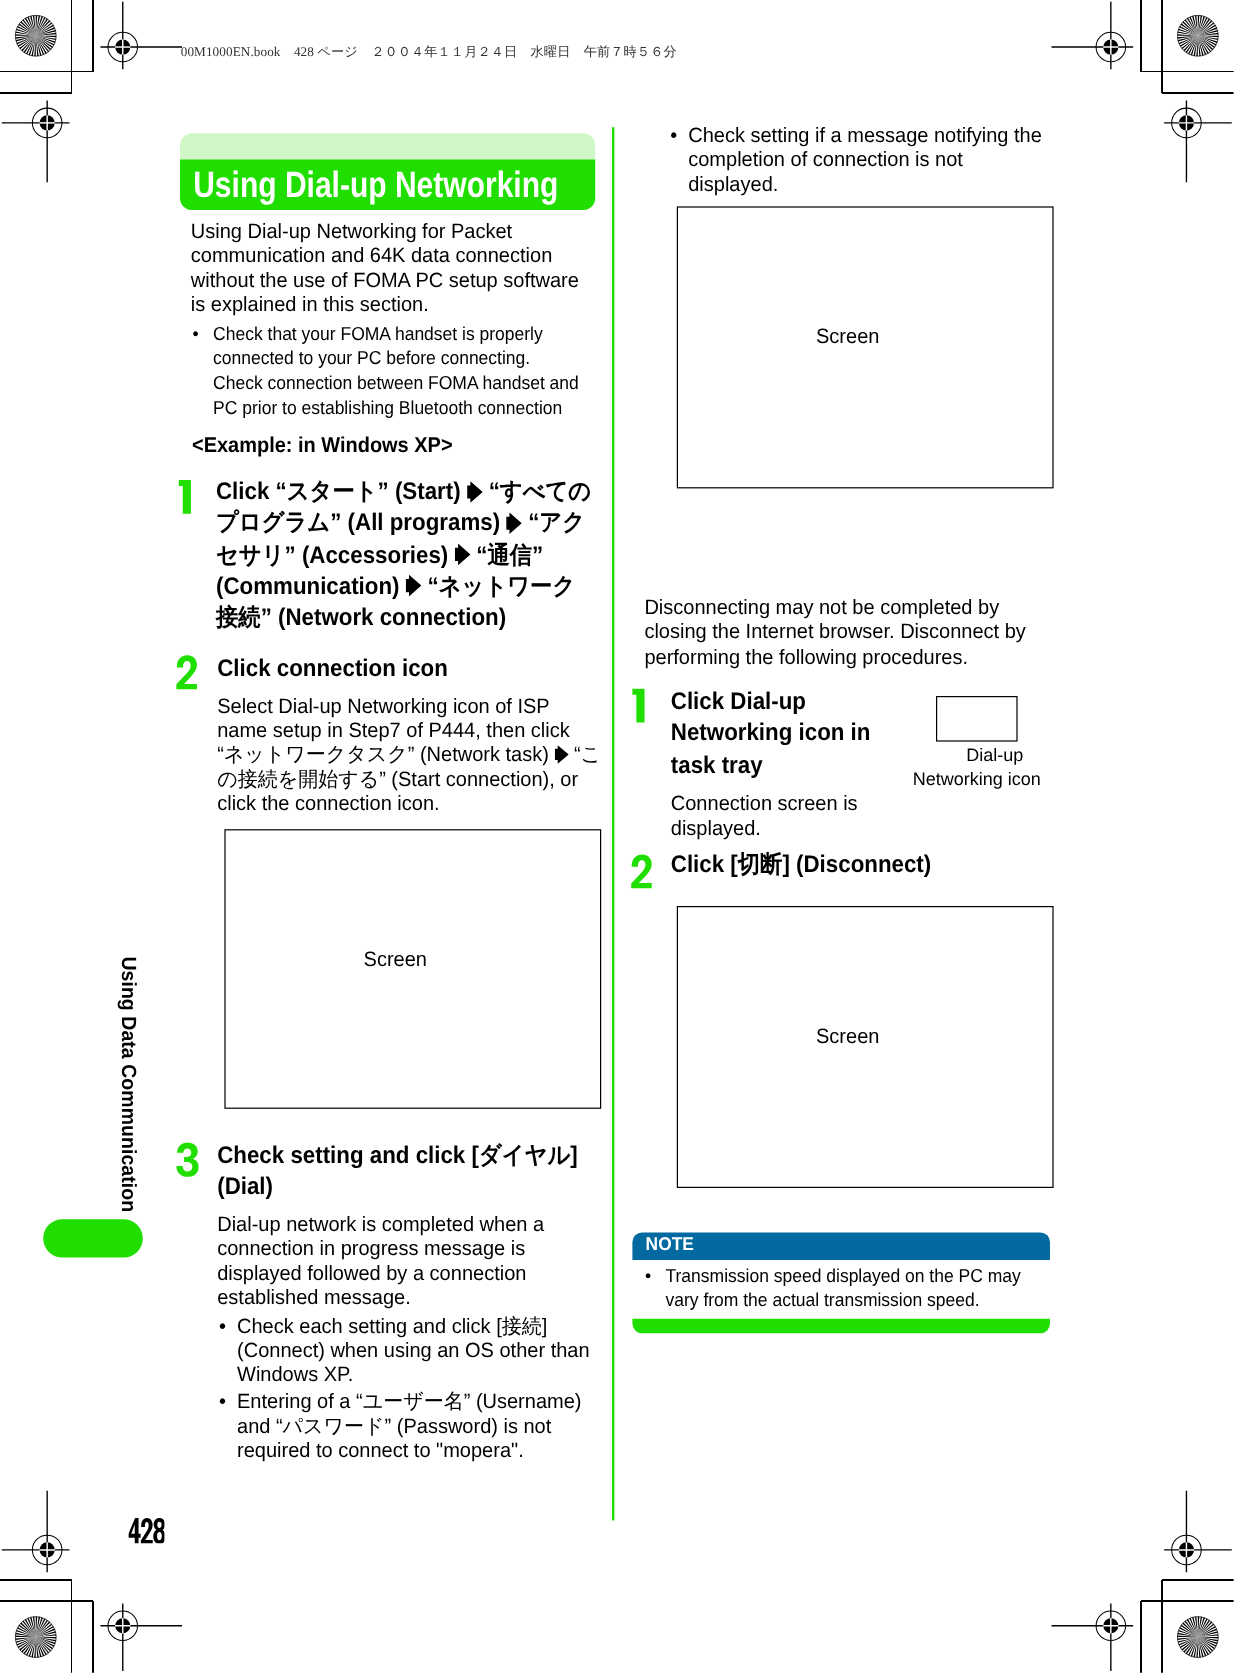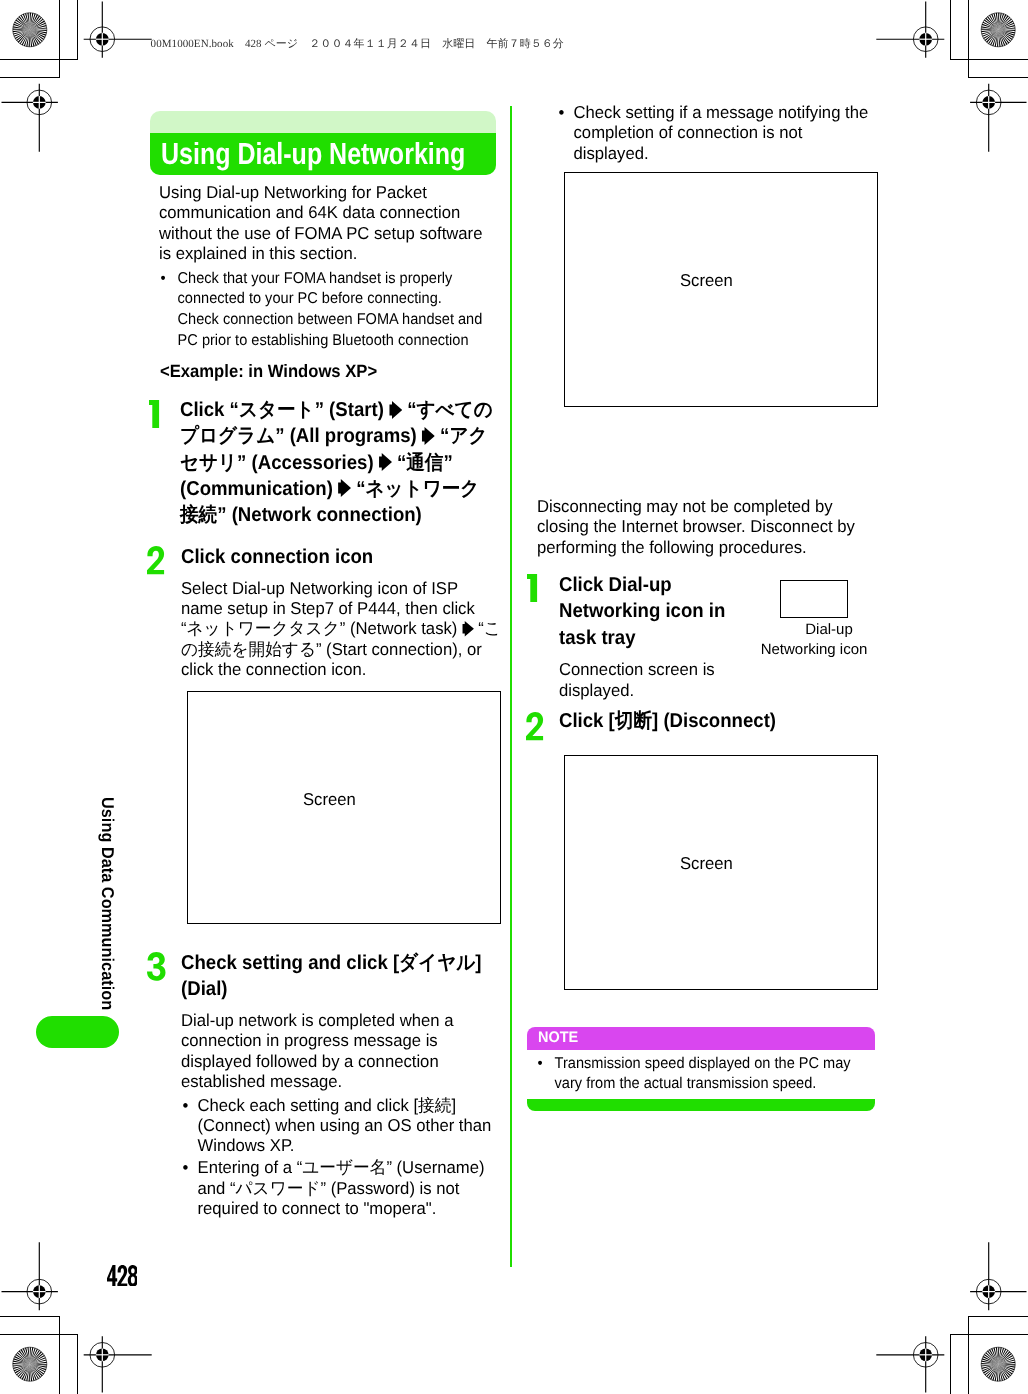--- a/index.html
+++ b/index.html
@@ -60,21 +60,21 @@
   
   .sbox{position:absolute;border:1.4px solid #000;background:#fff;}
   .sbox span{position:absolute;left:115.2px;top:97.3px;font-size:17.2px;line-height:20.4px;
       white-space:nowrap;transform:scaleX(0.97);transform-origin:left top;}
 
   
   .iconbox{position:absolute;border:1.4px solid #000;background:#fff;}
   .iconcap{position:absolute;font-size:15px;line-height:20px;text-align:center;}
 
   
-  .notehdr{position:absolute;left:527px;top:1027px;width:347.6px;height:23.4px;background:#d946ef;
+  .notehdr{position:absolute;left:527px;top:1027px;width:347.6px;height:23.4px;background:#0369a1;
       border-radius:8px 8px 0 0;}
   .notehdr span{position:absolute;left:10.5px;top:2.6px;height:16px;line-height:16px;color:#fff;
       font-weight:bold;font-size:15.4px;transform:scaleX(0.94);transform-origin:left top;display:block;}
   .noteftr{position:absolute;left:527px;top:1098.5px;width:347.6px;height:12.2px;background:#20de00;
       border-radius:0 0 8px 8px;}
 
   
   .sidetab{position:absolute;left:35.8px;top:1016px;width:83.1px;height:32.2px;
       background:#20de00;border-radius:16.1px;}
   .sidelabel{position:absolute;left:98px;top:797px;font-weight:bold;font-size:17.1px;

